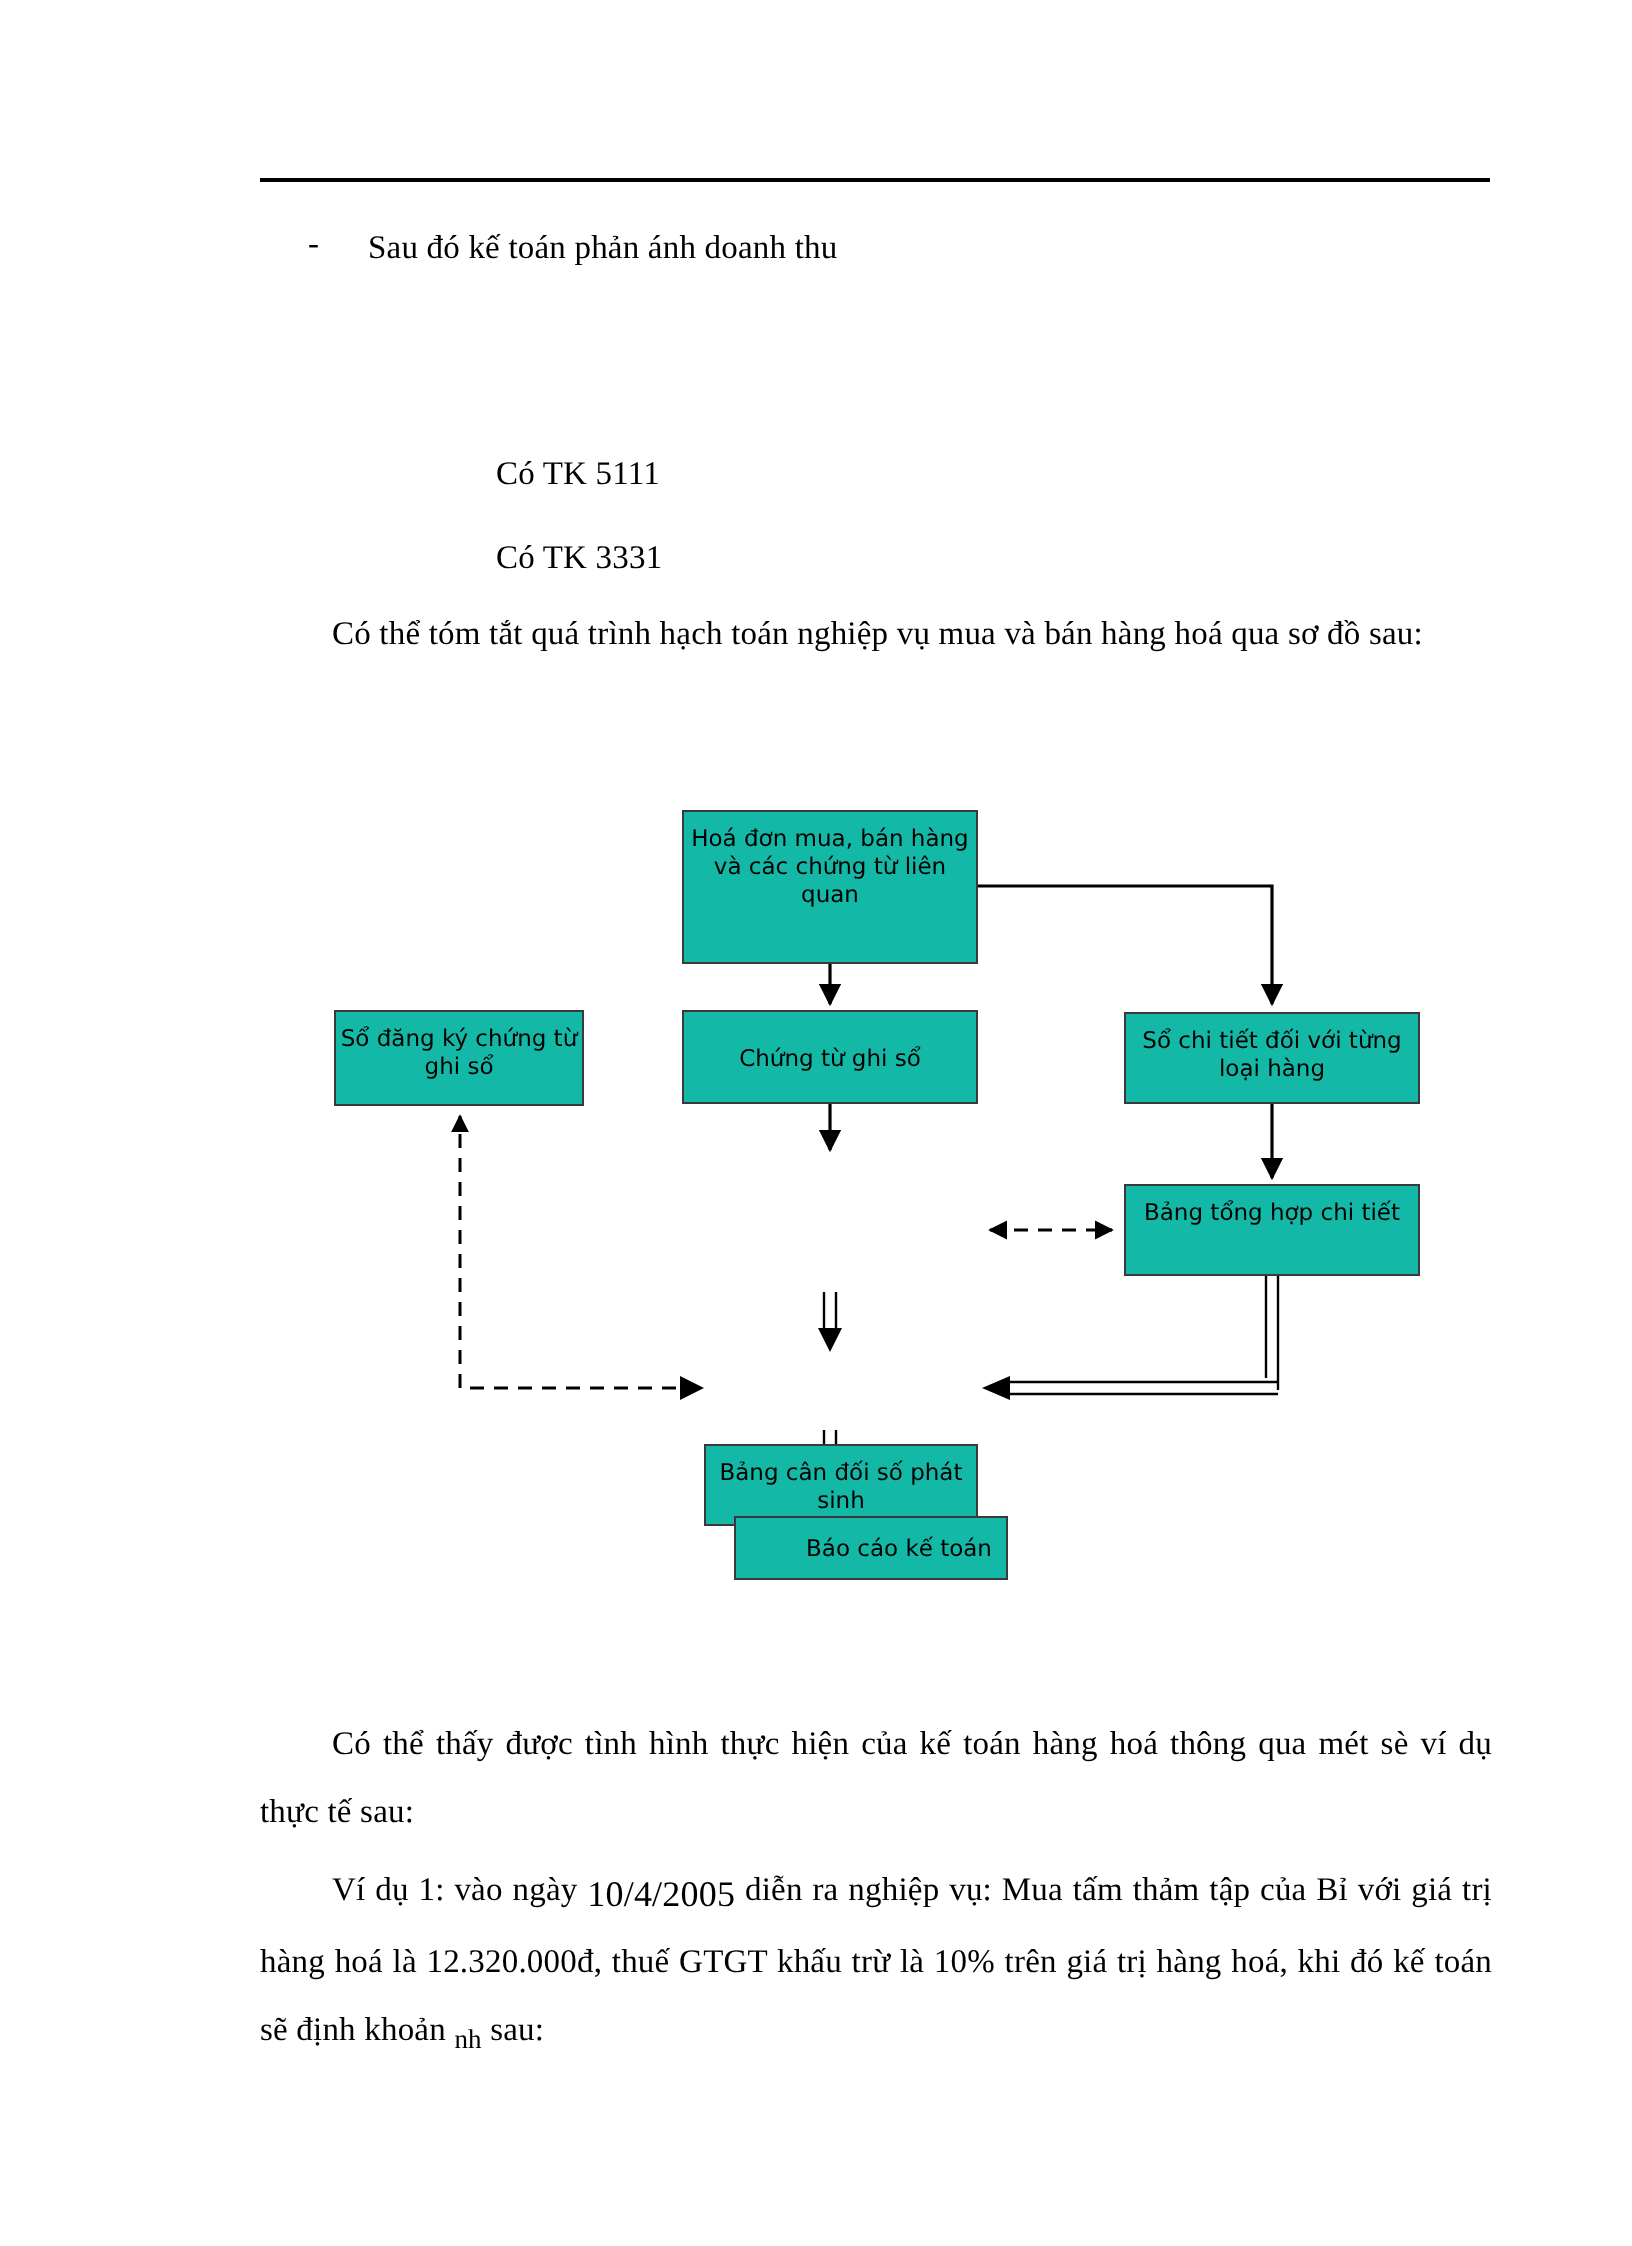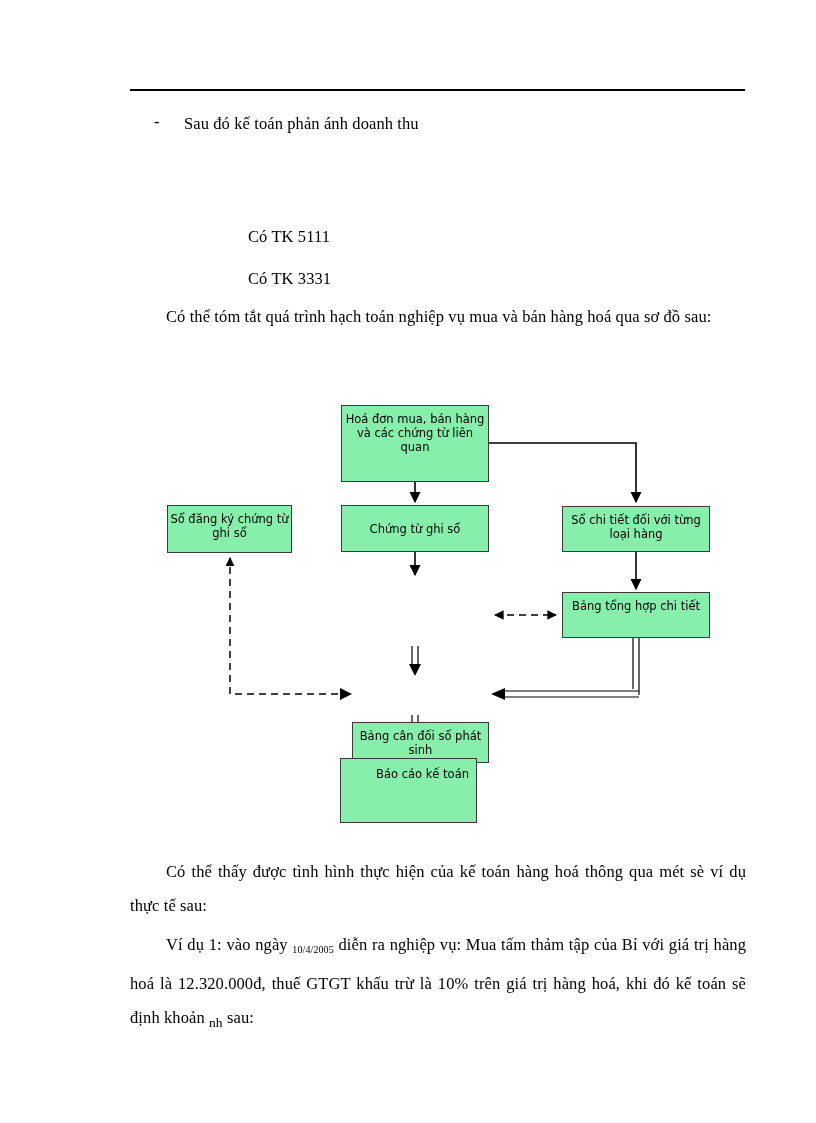--- a/index.html
+++ b/index.html
@@ -83,21 +83,21 @@
   }
 
   .para-example {
     left: 130px;
     top: 928px;
     width: 616px;
     text-align: justify;
     text-indent: 36px;
   }
   .sub-small {
-    font-size: 10px;
+    font-size: 18px;
     vertical-align: -3px;
     font-family: Liberation Serif, serif;
   }
   .sub-tiny {
     font-size: 13.5px;
     vertical-align: -4px;
   }
 
   
   .diagram {
@@ -105,42 +105,42 @@
     left: 0;
     top: 0;
     width: 816px;
     height: 1123px;
     pointer-events: none;
   }
   .dbox {
     position: absolute;
     box-sizing: border-box;
     border: 1.5px solid #3a3a3a;
-    background: #86efac;
+    background: #14b8a6;
     display: flex;
     align-items: flex-start;
     justify-content: center;
     font-family: "DejaVu Sans", "Liberation Sans", sans-serif;
     font-size: 11.5px;
     line-height: 14px;
     text-align: center;
     color: #000;
     padding-top: 6px;
     z-index: 3;
   }
 
   #box-invoice   { left: 341px; top: 405px; width: 148px; height: 77px; }
   #box-register  { left: 167px; top: 505px; width: 125px; height: 48px; }
   #box-voucher   { left: 341px; top: 505px; width: 148px; height: 47px;
                    align-items: center; padding-top: 0; }
   #box-detail    { left: 562px; top: 506px; width: 148px; height: 46px; }
   #box-ledger    { left: 341px; top: 578px; width: 148px; height: 68px; }
   #box-summary   { left: 562px; top: 592px; width: 148px; height: 46px; }
   #box-balance   { left: 352px; top: 674px; width: 137px; height: 41px; margin-top: 48px; }
-  #box-report    { left: 340px; top: 758px; width: 137px; height: 65px;
+  #box-report    { left: 367px; top: 758px; width: 137px; height: 32px;
                    align-items: flex-start; padding-top: 8px; padding-left: 28px; }
 </style>
 </head>
 <body>
 
 <div class="page">
 
   <div class="header-rule"></div>
 
   <div class="para bullet-line"><span class="bullet-dash">-</span><span>Sau đó kế toán phản ánh doanh thu</span></div>

